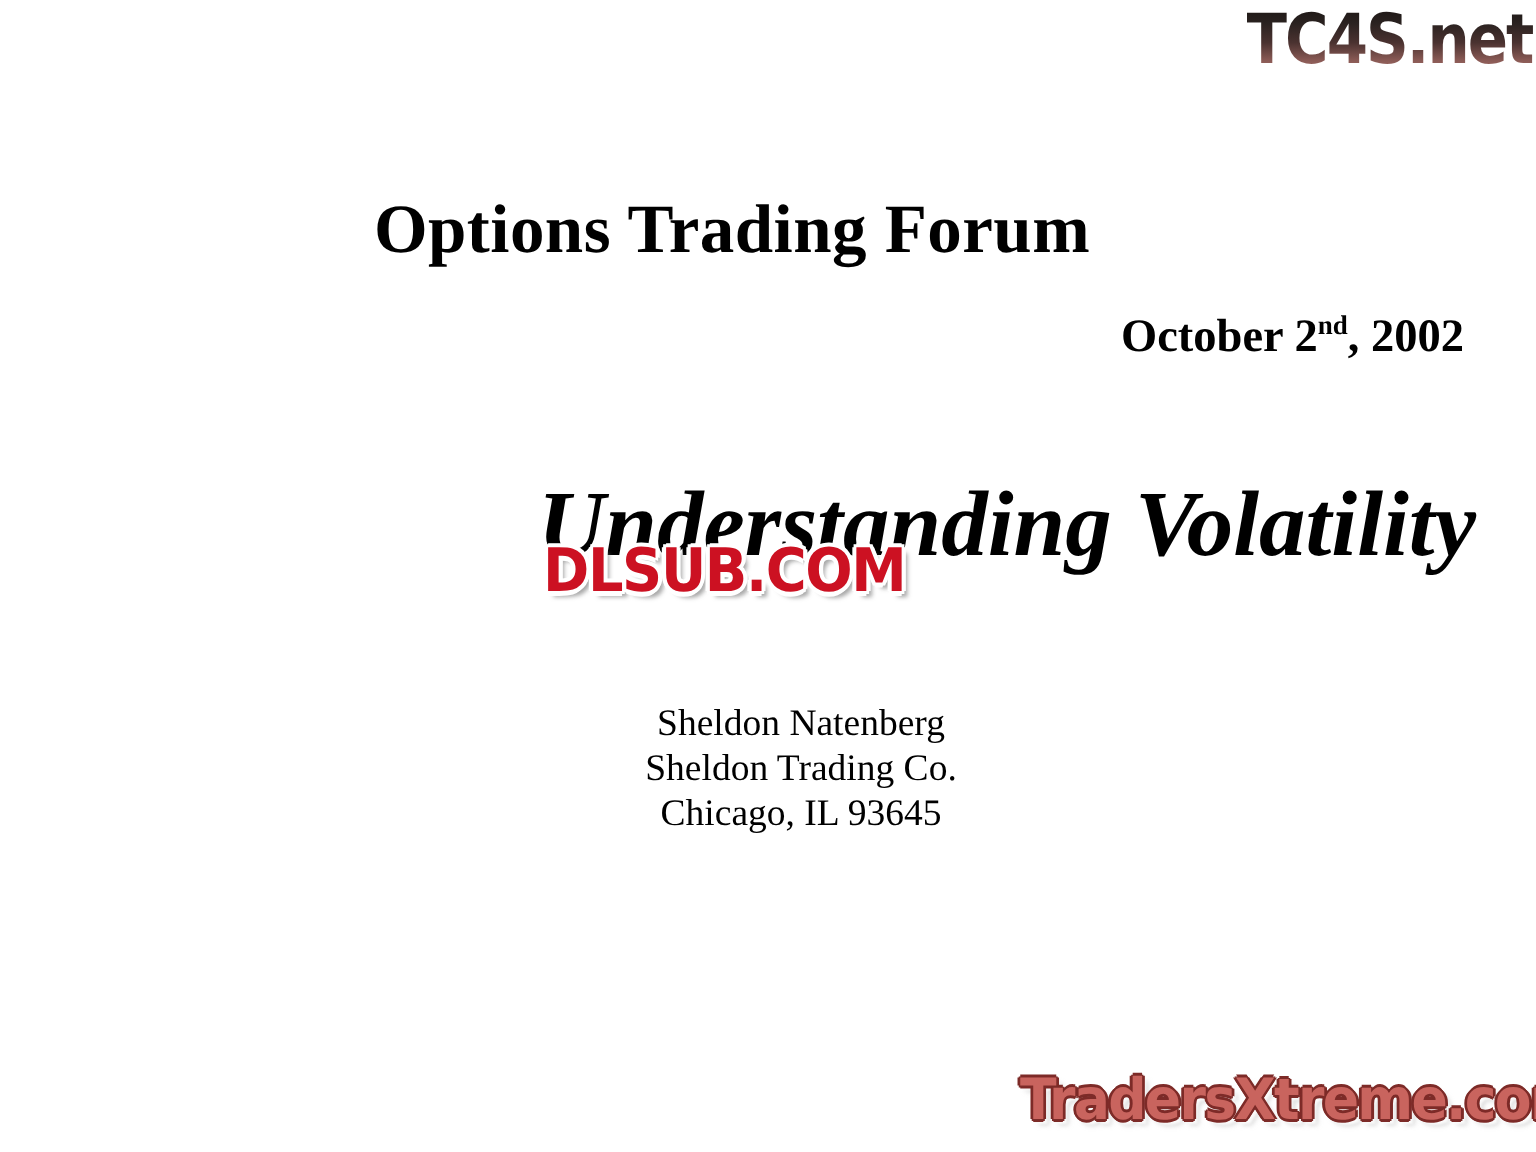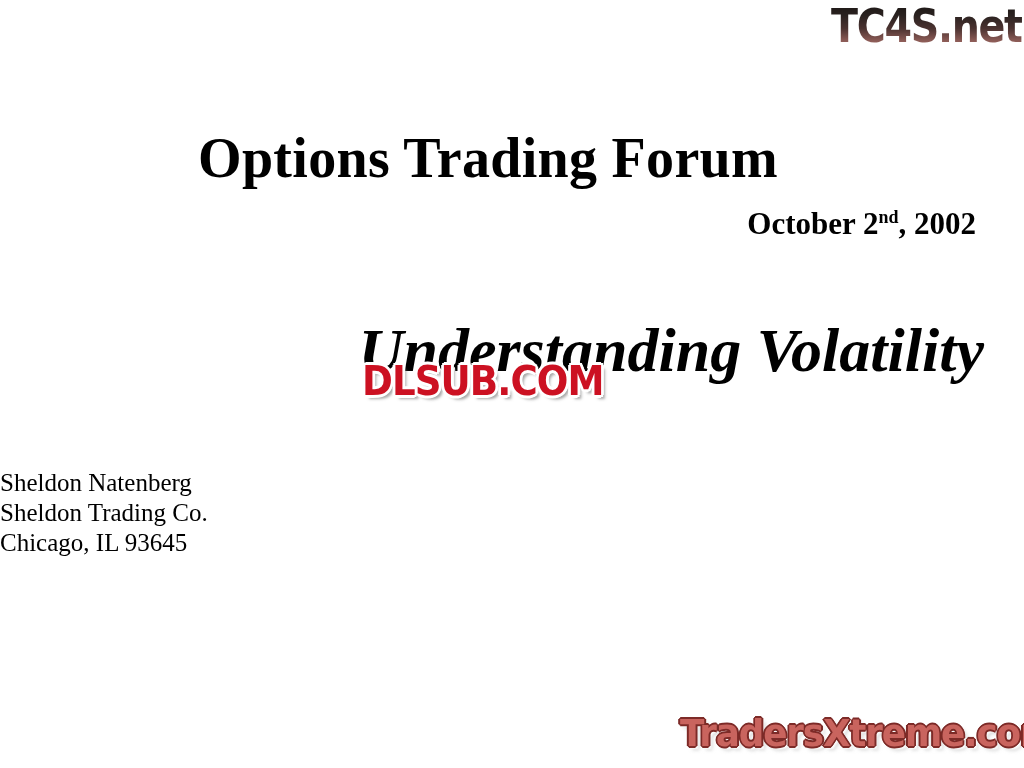--- a/index.html
+++ b/index.html
@@ -24,21 +24,21 @@
     background: #ffffff;
   }
 
   
   .slide-title {
     position: absolute;
     top: 128px;
     left: 0;
     width: 976px;
     text-align: center;
-    font-size: 56px;
+    font-size: 46px;
     font-weight: bold;
     letter-spacing: 0.3px;
     line-height: 1.1;
     white-space: nowrap;
   }
 
   .slide-date {
     position: absolute;
     top: 207px;
     left: 0;
@@ -66,21 +66,22 @@
     font-style: italic;
     line-height: 1.05;
     white-space: nowrap;
   }
 
   .contact-block {
     position: absolute;
     top: 468px;
     left: 0;
     width: 980px;
-    text-align: left;
+    text-align: center;
+    padding-left: 44px;
   }
   .contact-line {
     font-size: 25px;
     line-height: 30px;
     font-weight: normal;
     white-space: nowrap;
   }
 
   
   .wm-topright {

